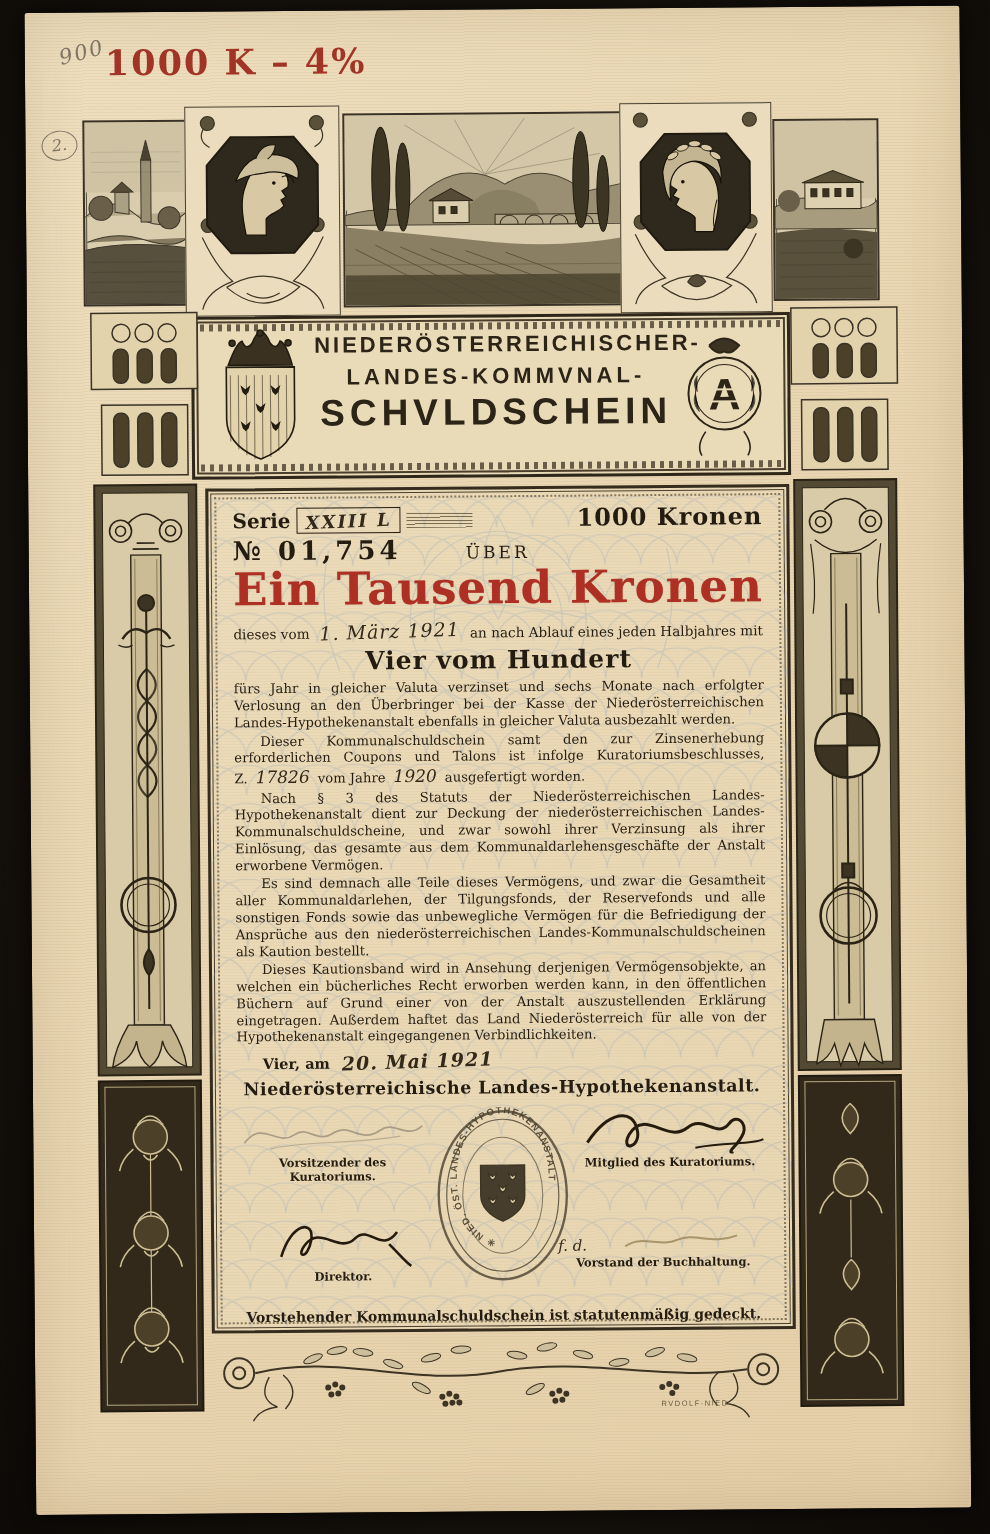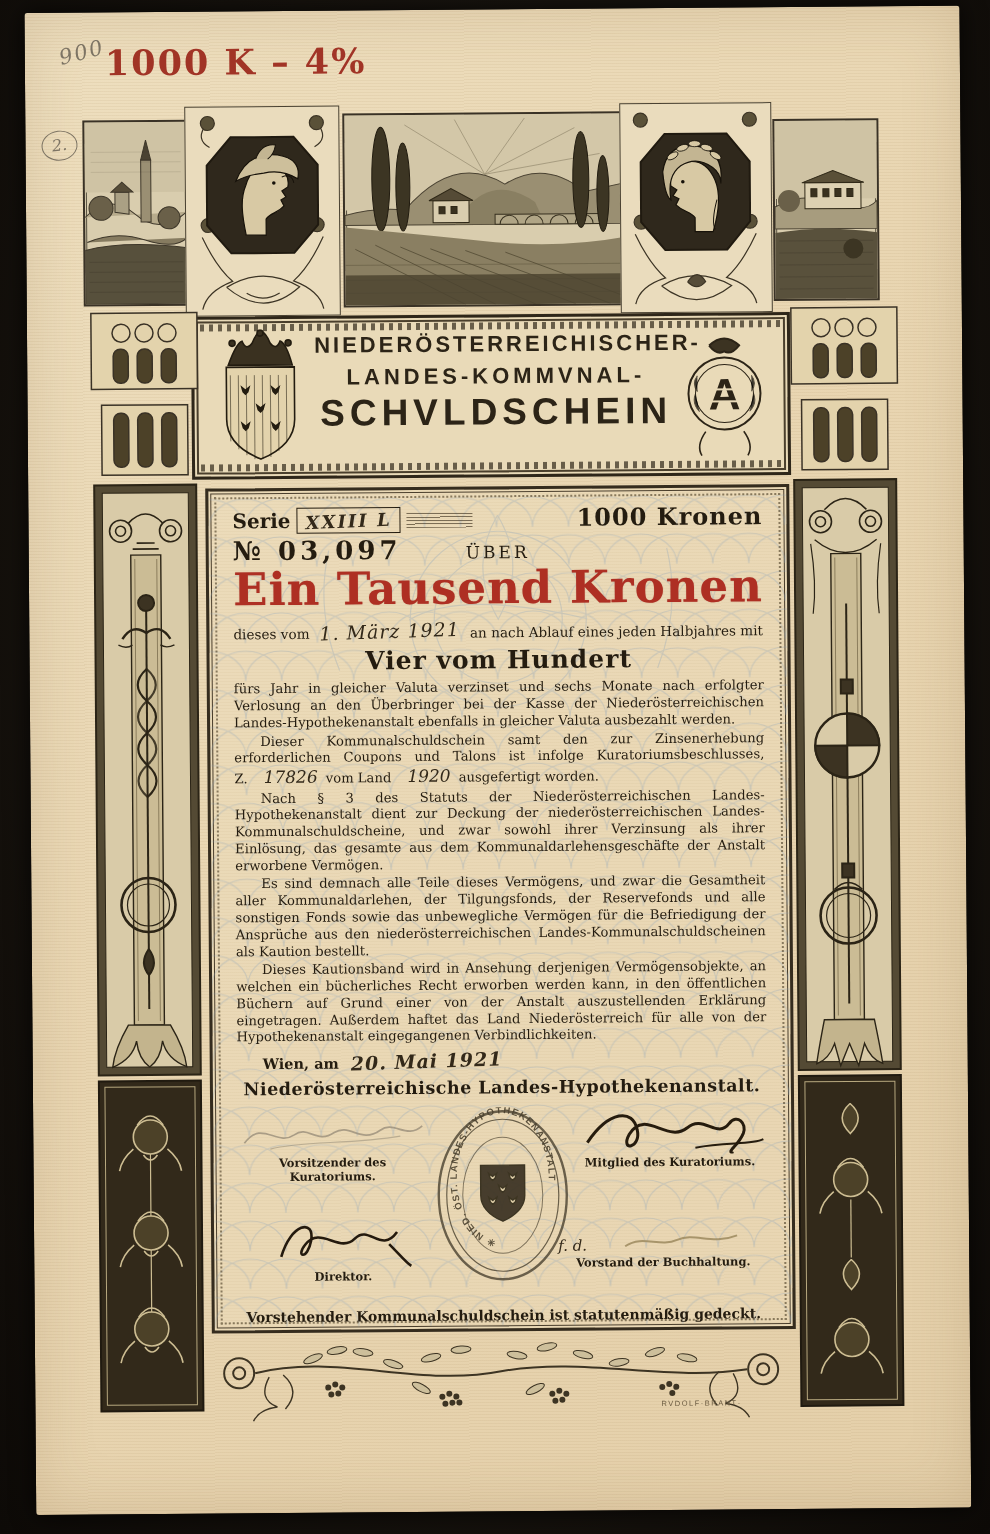--- a/index.html
+++ b/index.html
@@ -78,21 +78,21 @@
   #amount-words{
     text-align:center;font-size:45px;font-weight:bold;color:#ae2f23;
     margin-top:0px;letter-spacing:1px;line-height:1.05;
     text-shadow:0 0 1px rgba(140,30,20,.4);
   }
   .intro-line{display:flex;align-items:baseline;gap:10px;margin-top:8px;font-size:13.6px;}
   .date-hand{font-size:19px;letter-spacing:1px;transform:rotate(-1.5deg);}
   .rate{text-align:center;font-size:25px;font-weight:bold;margin:4px 0 5px 0;letter-spacing:1px;}
   .para{font-size:13.2px;line-height:1.27;text-align:justify;margin:0 0 2px 0;}
   .para.indent{text-indent:26px;}
-  .inline-hand{font-size:17px;padding:0 8px;white-space:nowrap;margin-left:8px;}
+  .inline-hand{font-size:17px;padding:0 8px;white-space:nowrap;}
   .place-line{display:flex;align-items:baseline;gap:12px;font-size:14.5px;font-weight:bold;margin-top:5px;margin-left:26px;}
   .institution{text-align:center;font-size:17.5px;font-weight:bold;margin-top:6px;letter-spacing:.5px;}
   
   #sig-area{position:relative;margin-top:4px;height:236px;}
   #seal{position:absolute;left:50%;top:6px;transform:translateX(-50%);z-index:0;opacity:.92;}
   .sig-col{position:absolute;z-index:2;text-align:center;}
   .sig-role{font-size:11.5px;font-weight:bold;color:#241c10;border-top:1px solid rgba(36,28,16,.0);}
   .sig-svg{display:block;margin:0 auto;}
   #sig1{left:0px;top:8px;width:190px;}
   #sig2{right:0px;top:2px;width:195px;}
@@ -452,43 +452,43 @@
             <span class="hand serie-hand">XXIII L</span>
           </span>
           <span class="serie-hatch"></span>
         </span>
         <span class="amount-short">1000 Kronen</span>
       </div>
 
       <div class="row-number">
         <span class="bond-no">
           <span>№</span>
-          <span>03,097</span>
+          <span>01,754</span>
         </span>
         <span class="ueber">ÜBER</span>
         <span></span>
       </div>
 
       <div id="amount-words">Ein Tausend Kronen</div>
 
       <div class="intro-line">
         <span>dieses vom</span>
         <span class="hand date-hand">1. März 1921</span>
         <span>an nach Ablauf eines jeden Halbjahres mit</span>
       </div>
       <div class="rate">Vier vom Hundert</div>
 
       <p class="para">fürs Jahr in gleicher Valuta verzinset und sechs Monate nach erfolgter Verlosung an den Überbringer bei der Kasse der Niederösterreichischen Landes-Hypothekenanstalt ebenfalls in gleicher Valuta ausbezahlt werden.</p>
-      <p class="para indent"><span>Dieser Kommunalschuldschein samt den zur Zinsenerhebung erforderlichen Coupons und Talons ist infolge Kuratoriumsbeschlusses, Z.</span><span class="hand inline-hand">17826</span><span>vom Land</span><span class="hand inline-hand">1920</span><span>ausgefertigt worden.</span></p>
+      <p class="para indent"><span>Dieser Kommunalschuldschein samt den zur Zinsenerhebung erforderlichen Coupons und Talons ist infolge Kuratoriumsbeschlusses, Z.</span><span class="hand inline-hand">17826</span><span>vom Jahre</span><span class="hand inline-hand">1920</span><span>ausgefertigt worden.</span></p>
       <p class="para indent">Nach § 3 des Statuts der Niederösterreichischen Landes-Hypothekenanstalt dient zur Deckung der niederösterreichischen Landes-Kommunalschuldscheine, und zwar sowohl ihrer Verzinsung als ihrer Einlösung, das gesamte aus dem Kommunaldarlehensgeschäfte der Anstalt erworbene Vermögen.</p>
       <p class="para indent">Es sind demnach alle Teile dieses Vermögens, und zwar die Gesamtheit aller Kommunaldarlehen, der Tilgungsfonds, der Reservefonds und alle sonstigen Fonds sowie das unbewegliche Vermögen für die Befriedigung der Ansprüche aus den niederösterreichischen Landes-Kommunalschuldscheinen als Kaution bestellt.</p>
       <p class="para indent">Dieses Kautionsband wird in Ansehung derjenigen Vermögensobjekte, an welchen ein bücherliches Recht erworben werden kann, in den öffentlichen Büchern auf Grund einer von der Anstalt auszustellenden Erklärung eingetragen. Außerdem haftet das Land Niederösterreich für alle von der Hypothekenanstalt eingegangenen Verbindlichkeiten.</p>
 
       <div class="place-line">
-        <span>Wien, am</span>
+        <span>Vier, am</span>
         <span class="hand date-hand">20. Mai 1921</span>
       </div>
       <div class="institution">Niederösterreichische Landes-Hypothekenanstalt.</div>
 
       <div id="sig-area">
 
         <svg id="seal" width="140" height="176" viewBox="0 0 140 176">
           <ellipse cx="70" cy="88" rx="64" ry="84" fill="none" stroke="#473e2d" stroke-width="2.4" opacity=".85"></ellipse>
           <ellipse cx="70" cy="88" rx="56" ry="76" fill="none" stroke="#473e2d" stroke-width="1.2" opacity=".85"></ellipse>
           <ellipse cx="70" cy="88" rx="40" ry="58" fill="none" stroke="#473e2d" stroke-width="1" opacity=".7"></ellipse>
@@ -600,15 +600,15 @@
         </g>
       <g transform="translate(452,64)">
           <circle r="3"></circle>
           <circle cx="7" cy="3" r="3"></circle>
           <circle cx="-7" cy="3" r="3"></circle>
           <circle cx="3" cy="9" r="3"></circle>
         </g>
     </g>
   </svg>
 
-  <div class="abs" id="artist-credit">RVDOLF·BRANT·</div>
+  <div class="abs" id="artist-credit">RVDOLF·NIED·</div>
 
 </div>
 
 </body></html>

